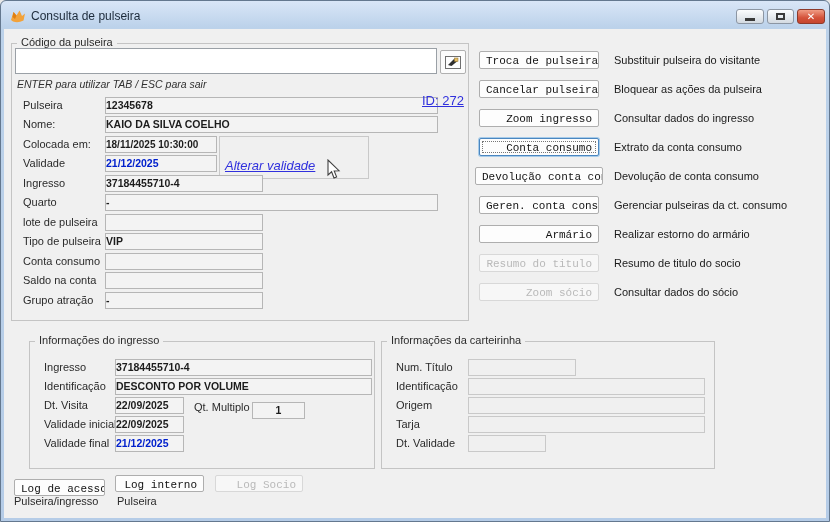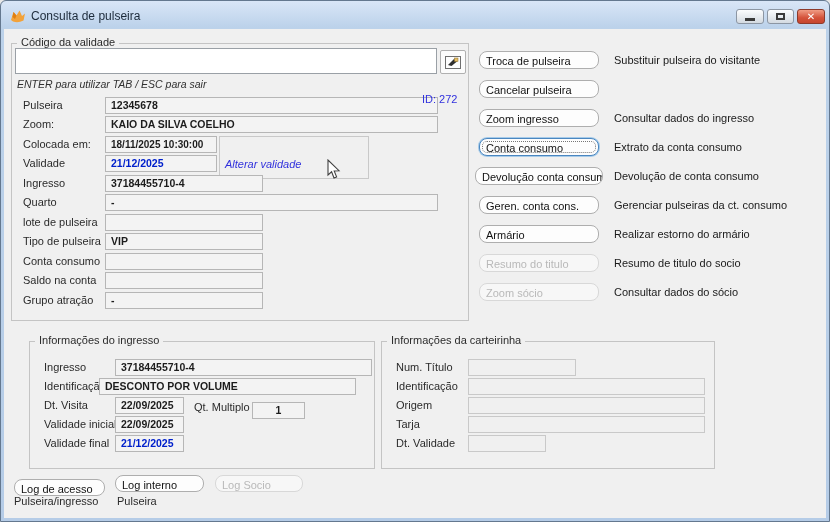--- a/index.html
+++ b/index.html
@@ -20,31 +20,31 @@
   .client-bg{position:absolute;left:3px;top:28px;right:3px;bottom:3px;background:#f0f0f0;}
   .groupbox{position:absolute;border:1px solid #c4c4c4;background:transparent;}
   .grouplabel{position:absolute;top:-8px;left:5px;background:#f0f0f0;padding:0 4px;
     font-size:11px;color:#2b2b2b;white-space:nowrap;}
   .lbl{position:absolute;font-size:11px;color:#2b2b2b;white-space:nowrap;}
   .hint{position:absolute;font-size:10.5px;font-style:italic;color:#303030;white-space:nowrap;}
   .bigindex-input{position:absolute;background:#ffffff;border:1px solid #9aa0a6;box-sizing:border-box;
     font-size:13px;padding:2px 4px;font-family:inherit;}
   .iconbtn{position:absolute;background:#fcfcfc;border:1px solid #b0b0b0;border-radius:2px;box-sizing:border-box;}
   .field{position:absolute;height:17px;background:#f3f3f3;border:1px solid #b6b6b6;box-sizing:border-box;
-    font-weight:bold;font-size:10.5px;color:#1c1c1c;line-height:15px;padding-left:5px;
+    font-weight:bold;font-size:10.5px;color:#1c1c1c;line-height:15px;
     white-space:nowrap;overflow:hidden;}
   .field.blue{color:#0020cc;}
   .field.ghost{background:#f0f0f0;border-color:#c9c9c9;}
   .field.center{text-align:center;padding-left:0;}
-  .link{position:absolute;font-size:11px;color:#3030dd;white-space:nowrap;cursor:pointer;}
+  .link{position:absolute;font-size:13px;color:#3030dd;text-decoration:underline;white-space:nowrap;cursor:pointer;}
   .link.italic{font-style:italic;}
   .panel{position:absolute;background:#f0f0f0;border:1px solid #c9c9c9;box-sizing:border-box;padding-left:16px;}
-  .btn{position:absolute;background:#fdfdfd;border:1px solid #aeaeae;border-radius:8px;box-sizing:border-box;
-    font-size:11px;color:#121212;text-align:left;line-height:16px;height:18px;cursor:default;
-    font-family:Liberation Sans, sans-serif;white-space:nowrap;overflow:hidden;}
+  .btn{position:absolute;background:#fdfdfd;border:1px solid #aeaeae;border-radius:2px;box-sizing:border-box;
+    font-size:11px;color:#121212;text-align:right;line-height:16px;height:18px;cursor:default;
+    font-family:Liberation Mono, monospace;white-space:nowrap;overflow:hidden;}
   .btn.disabled{color:#b9b9b9;border-color:#d8d8d8;background:#f7f7f7;}
   .btn.focused{border:1px solid #4a86c0;box-shadow:0 0 0 1px #a6cbe9;
     outline:1px dotted #767676;outline-offset:-4px;}
   .desc{position:absolute;font-size:11px;color:#1a1a1a;white-space:nowrap;}
   .sub{position:absolute;font-size:11px;color:#2b2b2b;white-space:nowrap;}
   .cursor{position:absolute;pointer-events:none;}
 </style>
 </head>
 <body>
 
@@ -65,37 +65,37 @@
         <span class="glyph-max"></span>
       </span>
     <span class="winbtn close" style="left:796px;width:28px;">
         <span class="glyph-x">✕</span>
       </span>
   </div>
 
   <div class="client-bg"></div>
 
   <div class="groupbox" style="left:10px;top:42px;width:456px;height:276px;">
-    <span class="grouplabel">Código da validade</span>
+    <span class="grouplabel">Código da pulseira</span>
   </div>
   <input class="bigindex-input" style="left: 14px; top: 47px; width: 422px; height: 26px;" value="">
   <span class="iconbtn" style="left:439px;top:49px;width:26px;height:24px;">
     <svg width="16" height="13" viewBox="0 0 16 13" style="position:absolute;left:4px;top:5px;">
       <rect x="0.5" y="0.5" width="15" height="12" fill="#fdfdfd" stroke="#6f6f6f"></rect>
       <path d="M3 9 L9 3 L12 5.5 L6.5 10 Z" fill="#2f2f2f"></path>
       <rect x="9.5" y="2" width="3.5" height="3.5" fill="#e4bd66" stroke="#8a6b20" stroke-width="0.5"></rect>
     </svg>
   </span>
   <span class="hint" style="left:16px;top:77px;">ENTER para utilizar TAB / ESC para sair</span>
 
   <span class="lbl" style="left:22px;top:98px;">Pulseira</span>
   <div class="field" style="left:104px;top:96px;width:333px;">12345678</div>
   <span class="link" style="left:421px;top:92px;">ID: 272</span>
 
-  <span class="lbl" style="left:22px;top:117px;">Zoom:</span>
+  <span class="lbl" style="left:22px;top:117px;">Nome:</span>
   <div class="field" style="left:104px;top:115px;width:333px;">KAIO DA SILVA COELHO</div>
 
   <span class="lbl" style="left:22px;top:137px;">Colocada em:</span>
   <div class="field" style="left:104px;top:135px;width:112px;font-size:10px;">18/11/2025 10:30:00</div>
 
   <div class="panel" style="left:218px;top:135px;width:150px;height:43px;">
     <span class="link italic" style="left:5px;top:21px;">Alterar validade</span>
   </div>
 
   <span class="lbl" style="left:22px;top:156px;">Validade</span>
@@ -119,20 +119,21 @@
   <span class="lbl" style="left:22px;top:273px;">Saldo na conta</span>
   <div class="field" style="left:104px;top:271px;width:158px;"></div>
 
   <span class="lbl" style="left:22px;top:293px;">Grupo atração</span>
   <div class="field" style="left:104px;top:291px;width:158px;">-</div>
 
   <button class="btn" style="left:478px;top:50px;width:120px;">Troca de pulseira</button>
   <span class="desc" style="left:613px;top:53px;">Substituir pulseira do visitante</span>
 
   <button class="btn" style="left:478px;top:79px;width:120px;">Cancelar pulseira</button>
+  <span class="desc" style="left:613px;top:82px;">Bloquear as ações da pulseira</span>
 
   <button class="btn" style="left:478px;top:108px;width:120px;">Zoom ingresso</button>
   <span class="desc" style="left:613px;top:111px;">Consultar dados do ingresso</span>
 
   <button class="btn focused" style="left:478px;top:137px;width:120px;">Conta consumo</button>
   <span class="desc" style="left:613px;top:140px;">Extrato da conta consumo</span>
 
   <button class="btn" style="left:474px;top:166px;width:128px;">Devolução conta consumo</button>
   <span class="desc" style="left:613px;top:169px;text-align:center;">Devolução de conta consumo</span>
 
@@ -148,21 +149,21 @@
   <button class="btn disabled" style="left:478px;top:282px;width:120px;">Zoom sócio</button>
   <span class="desc" style="left:613px;top:285px;">Consultar dados do sócio</span>
 
   <div class="groupbox" style="left:28px;top:340px;width:344px;height:126px;">
     <span class="grouplabel">Informações do ingresso</span>
 
     <span class="lbl" style="left:14px;top:19px;">Ingresso</span>
     <div class="field" style="left:85px;top:17px;width:257px;">37184455710-4</div>
 
     <span class="lbl" style="left:14px;top:38px;">Identificação</span>
-    <div class="field" style="left:69px;top:36px;width:257px;">DESCONTO POR VOLUME</div>
+    <div class="field" style="left:85px;top:36px;width:257px;">DESCONTO POR VOLUME</div>
 
     <span class="lbl" style="left:14px;top:57px;">Dt. Visita</span>
     <div class="field" style="left:85px;top:55px;width:69px;">22/09/2025</div>
     <span class="lbl" style="left:164px;top:59px;">Qt. Multiplo</span>
     <div class="field center" style="left:222px;top:60px;width:53px;">1</div>
 
     <span class="lbl" style="left:14px;top:76px;">Validade inicial</span>
     <div class="field" style="left:85px;top:74px;width:69px;">22/09/2025</div>
 
     <span class="lbl" style="left:14px;top:95px;">Validade final</span>

